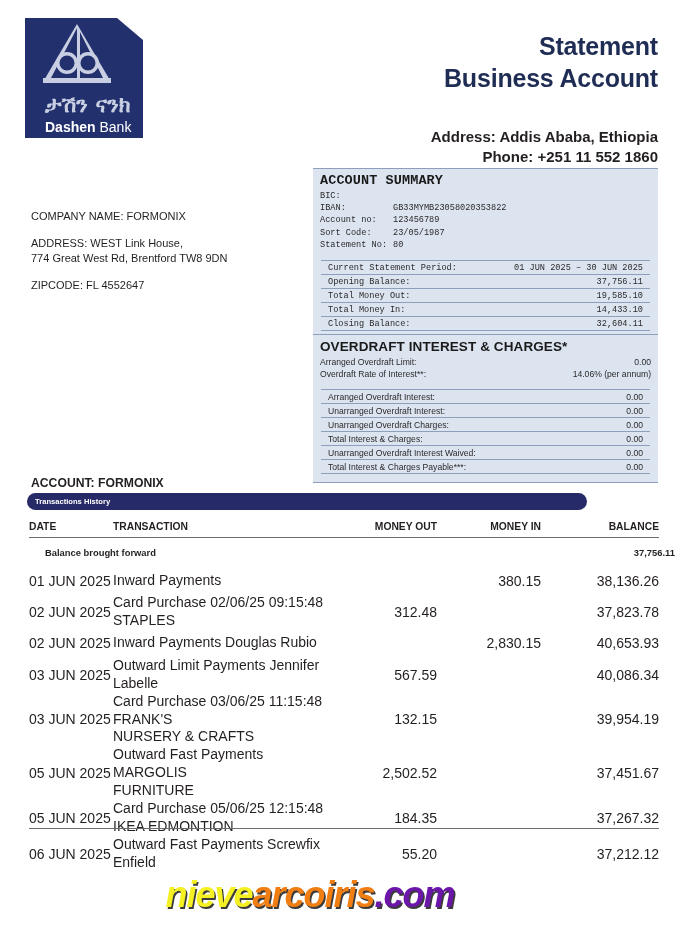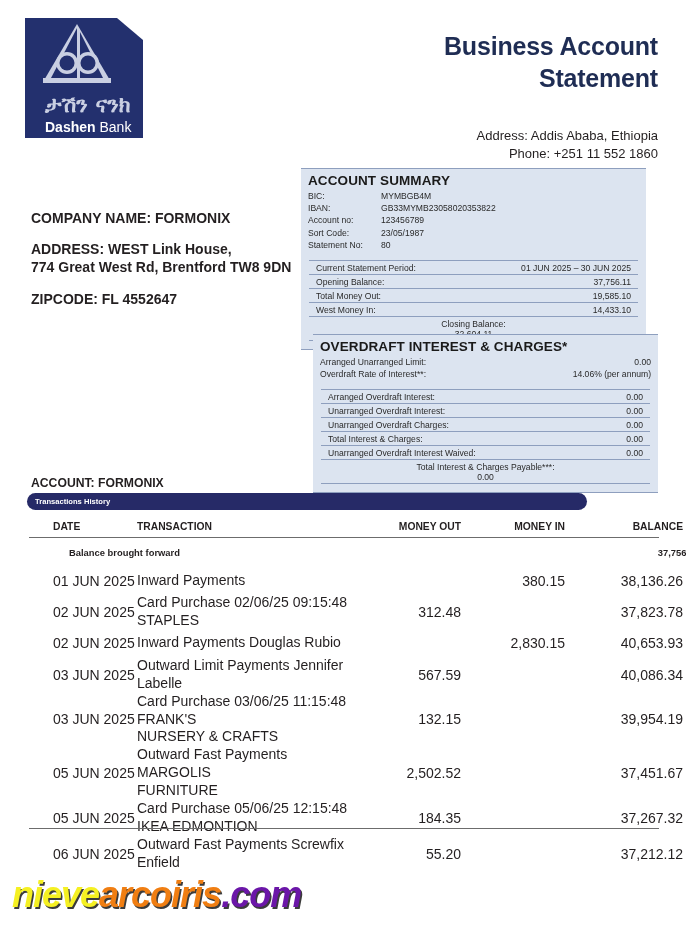--- a/index.html
+++ b/index.html
@@ -45,52 +45,53 @@
     line-height: 1.28;
     color: #1f2d54;
     letter-spacing: -0.2px;
   }
   #contact-block {
     position: absolute;
     right: 28px;
     top: 127px;
     width: 320px;
     text-align: right;
-    font-size: 13px;
-    font-weight: normal;
+    font-size: 15px;
+    font-weight: bold;
     line-height: 1.35;
     color: #231f20;
   }
 
   
   #company-block {
     position: absolute;
     left: 31px;
     top: 209px;
     width: 265px;
-    font-size: 14px;
-    font-weight: bold;
+    font-size: 11px;
+    font-weight: normal;
     line-height: 1.3;
     color: #231f20;
   }
   .company-line { margin-bottom: 13px; }
   .company-line:last-child { margin-bottom: 0; }
 
   
   .panel {
     position: absolute;
     background: #dce4f0;
     border-top: 1px solid #8e9fbe;
     border-bottom: 1px solid #8e9fbe;
     box-sizing: border-box;
   }
   #summary-panel {
-    left: 301px;
+    left: 313px;
     top: 168px;
     width: 345px;
+    font-family: Liberation Mono, monospace;
   }
   #overdraft-panel {
     left: 313px;
     top: 334px;
     width: 345px;
   }
   .panel-title {
     font-size: 13.5px;
     font-weight: bold;
     color: #1a1a1a;
@@ -113,21 +114,21 @@
   .bar-row {
     display: flex;
     justify-content: space-between;
     align-items: center;
     font-size: 8.6px;
     color: #2a2a2a;
     border-top: 1px solid #8e9fbe;
     padding: 1.5px 7px 1.5px 7px;
     box-sizing: border-box;
   }
-  .bar-row.last { border-bottom: 1px solid #8e9fbe; flex-direction: column; }
+  .bar-row.last { border-bottom: 1px solid #8e9fbe; }
   .bar-val { text-align: right; }
 
   
   #account-label {
     position: absolute;
     left: 31px;
     top: 476px;
     font-size: 12.2px;
     font-weight: bold;
     color: #231f20;
@@ -159,21 +160,21 @@
   }
   #txn-head {
     display: flex;
     align-items: flex-end;
     font-size: 10.3px;
     font-weight: bold;
     color: #231f20;
     padding-bottom: 5px;
     border-bottom: 1.6px solid #6c6c6c;
   }
-  .col-date   { width: 84px;  flex: none; margin-left: 24px; }
+  .col-date   { width: 84px;  flex: none; }
   .col-desc   { width: 220px; flex: none; }
   .col-out    { width: 104px; flex: none; text-align: right; }
   .col-in     { width: 104px; flex: none; text-align: right; }
   .col-bal    { width: 118px; flex: none; text-align: right; }
 
   .txn-row {
     display: flex;
     align-items: center;
     font-size: 14px;
     color: #231f20;
@@ -190,24 +191,24 @@
     left: 29px;
     top: 828px;
     width: 630px;
     height: 0;
     border-top: 1.6px solid #6c6c6c;
   }
 
   
   #watermark {
     position: absolute;
-    left: 12px;
+    left: 4px;
     top: 874px;
     width: 612px;
-    text-align: left;
+    text-align: center;
     font-size: 36px;
     font-weight: bold;
     font-style: italic;
     letter-spacing: -1px;
     white-space: nowrap;
   }
   #watermark span {
     text-shadow: 1.5px 1.5px 0 #3b3b3b;
   }
   .wm-a { color: #f5f022; }
@@ -230,22 +231,22 @@
       <circle cx="63" cy="45" r="11" fill="#c9cfe2"></circle>
       <circle cx="63" cy="45" r="7.5" fill="#23306e"></circle>
       <rect x="18" y="60" width="68" height="5" fill="#c9cfe2"></rect>
       <text x="20" y="94" font-family="'DejaVu Sans',sans-serif" font-size="22" font-weight="bold" fill="#c9cfe2">ታሽን ናንክ</text>
       <text x="20" y="114" font-family="'Liberation Sans',sans-serif" font-size="14" font-weight="bold" fill="#ffffff">Dashen <tspan font-weight="normal">Bank</tspan></text>
     </svg>
   </div>
 
   <div id="title-block">
     <div id="doc-title">
+      <div>Statement</div>
       <div>Business Account</div>
-      <div>Statement</div>
     </div>
   </div>
 
   <div id="contact-block">
     <div>Address: Addis Ababa, Ethiopia</div>
     <div>Phone:  +251 11 552 1860</div>
   </div>
 </div>
 
 <div id="company-block">
@@ -255,21 +256,20 @@
     <div>774 Great West Rd, Brentford TW8 9DN</div>
   </div>
   <div class="company-line">ZIPCODE: FL 4552647</div>
 </div>
 
 <div class="panel" id="summary-panel">
   <div class="panel-title">ACCOUNT SUMMARY</div>
   <div class="kv-list" id="summary-fields">
       <div class="kv-row">
         <div class="kv-key">BIC:</div>
-        <div class="kv-val">MYMBGB4M</div>
       </div>
       <div class="kv-row">
         <div class="kv-key">IBAN:</div>
         <div class="kv-val">GB33MYMB23058020353822</div>
       </div>
       <div class="kv-row">
         <div class="kv-key">Account no:</div>
         <div class="kv-val">123456789</div>
       </div>
       <div class="kv-row">
@@ -288,35 +288,35 @@
       </div>
       <div class="bar-row">
         <div>Opening Balance:</div>
         <div class="bar-val">37,756.11</div>
       </div>
       <div class="bar-row">
         <div>Total Money Out:</div>
         <div class="bar-val">19,585.10</div>
       </div>
       <div class="bar-row">
-        <div>West Money In:</div>
+        <div>Total Money In:</div>
         <div class="bar-val">14,433.10</div>
       </div>
       <div class="bar-row last">
         <div>Closing Balance:</div>
         <div class="bar-val">32,604.11</div>
       </div>
     </div>
 </div>
 
 <div class="panel" id="overdraft-panel">
   <div class="panel-title">OVERDRAFT INTEREST &amp; CHARGES*</div>
   <div class="kv-list" id="overdraft-top">
       <div class="kv-row" style="justify-content: space-between;">
-        <div>Arranged Unarranged Limit:</div>
+        <div>Arranged Overdraft Limit:</div>
         <div class="bar-val">0.00</div>
       </div>
       <div class="kv-row" style="justify-content: space-between;">
         <div>Overdraft Rate of Interest**:</div>
         <div class="bar-val">14.06% (per annum)</div>
       </div>
     </div>
   <div class="bar-list" id="overdraft-rows">
       <div class="bar-row">
         <div>Arranged Overdraft Interest:</div>

